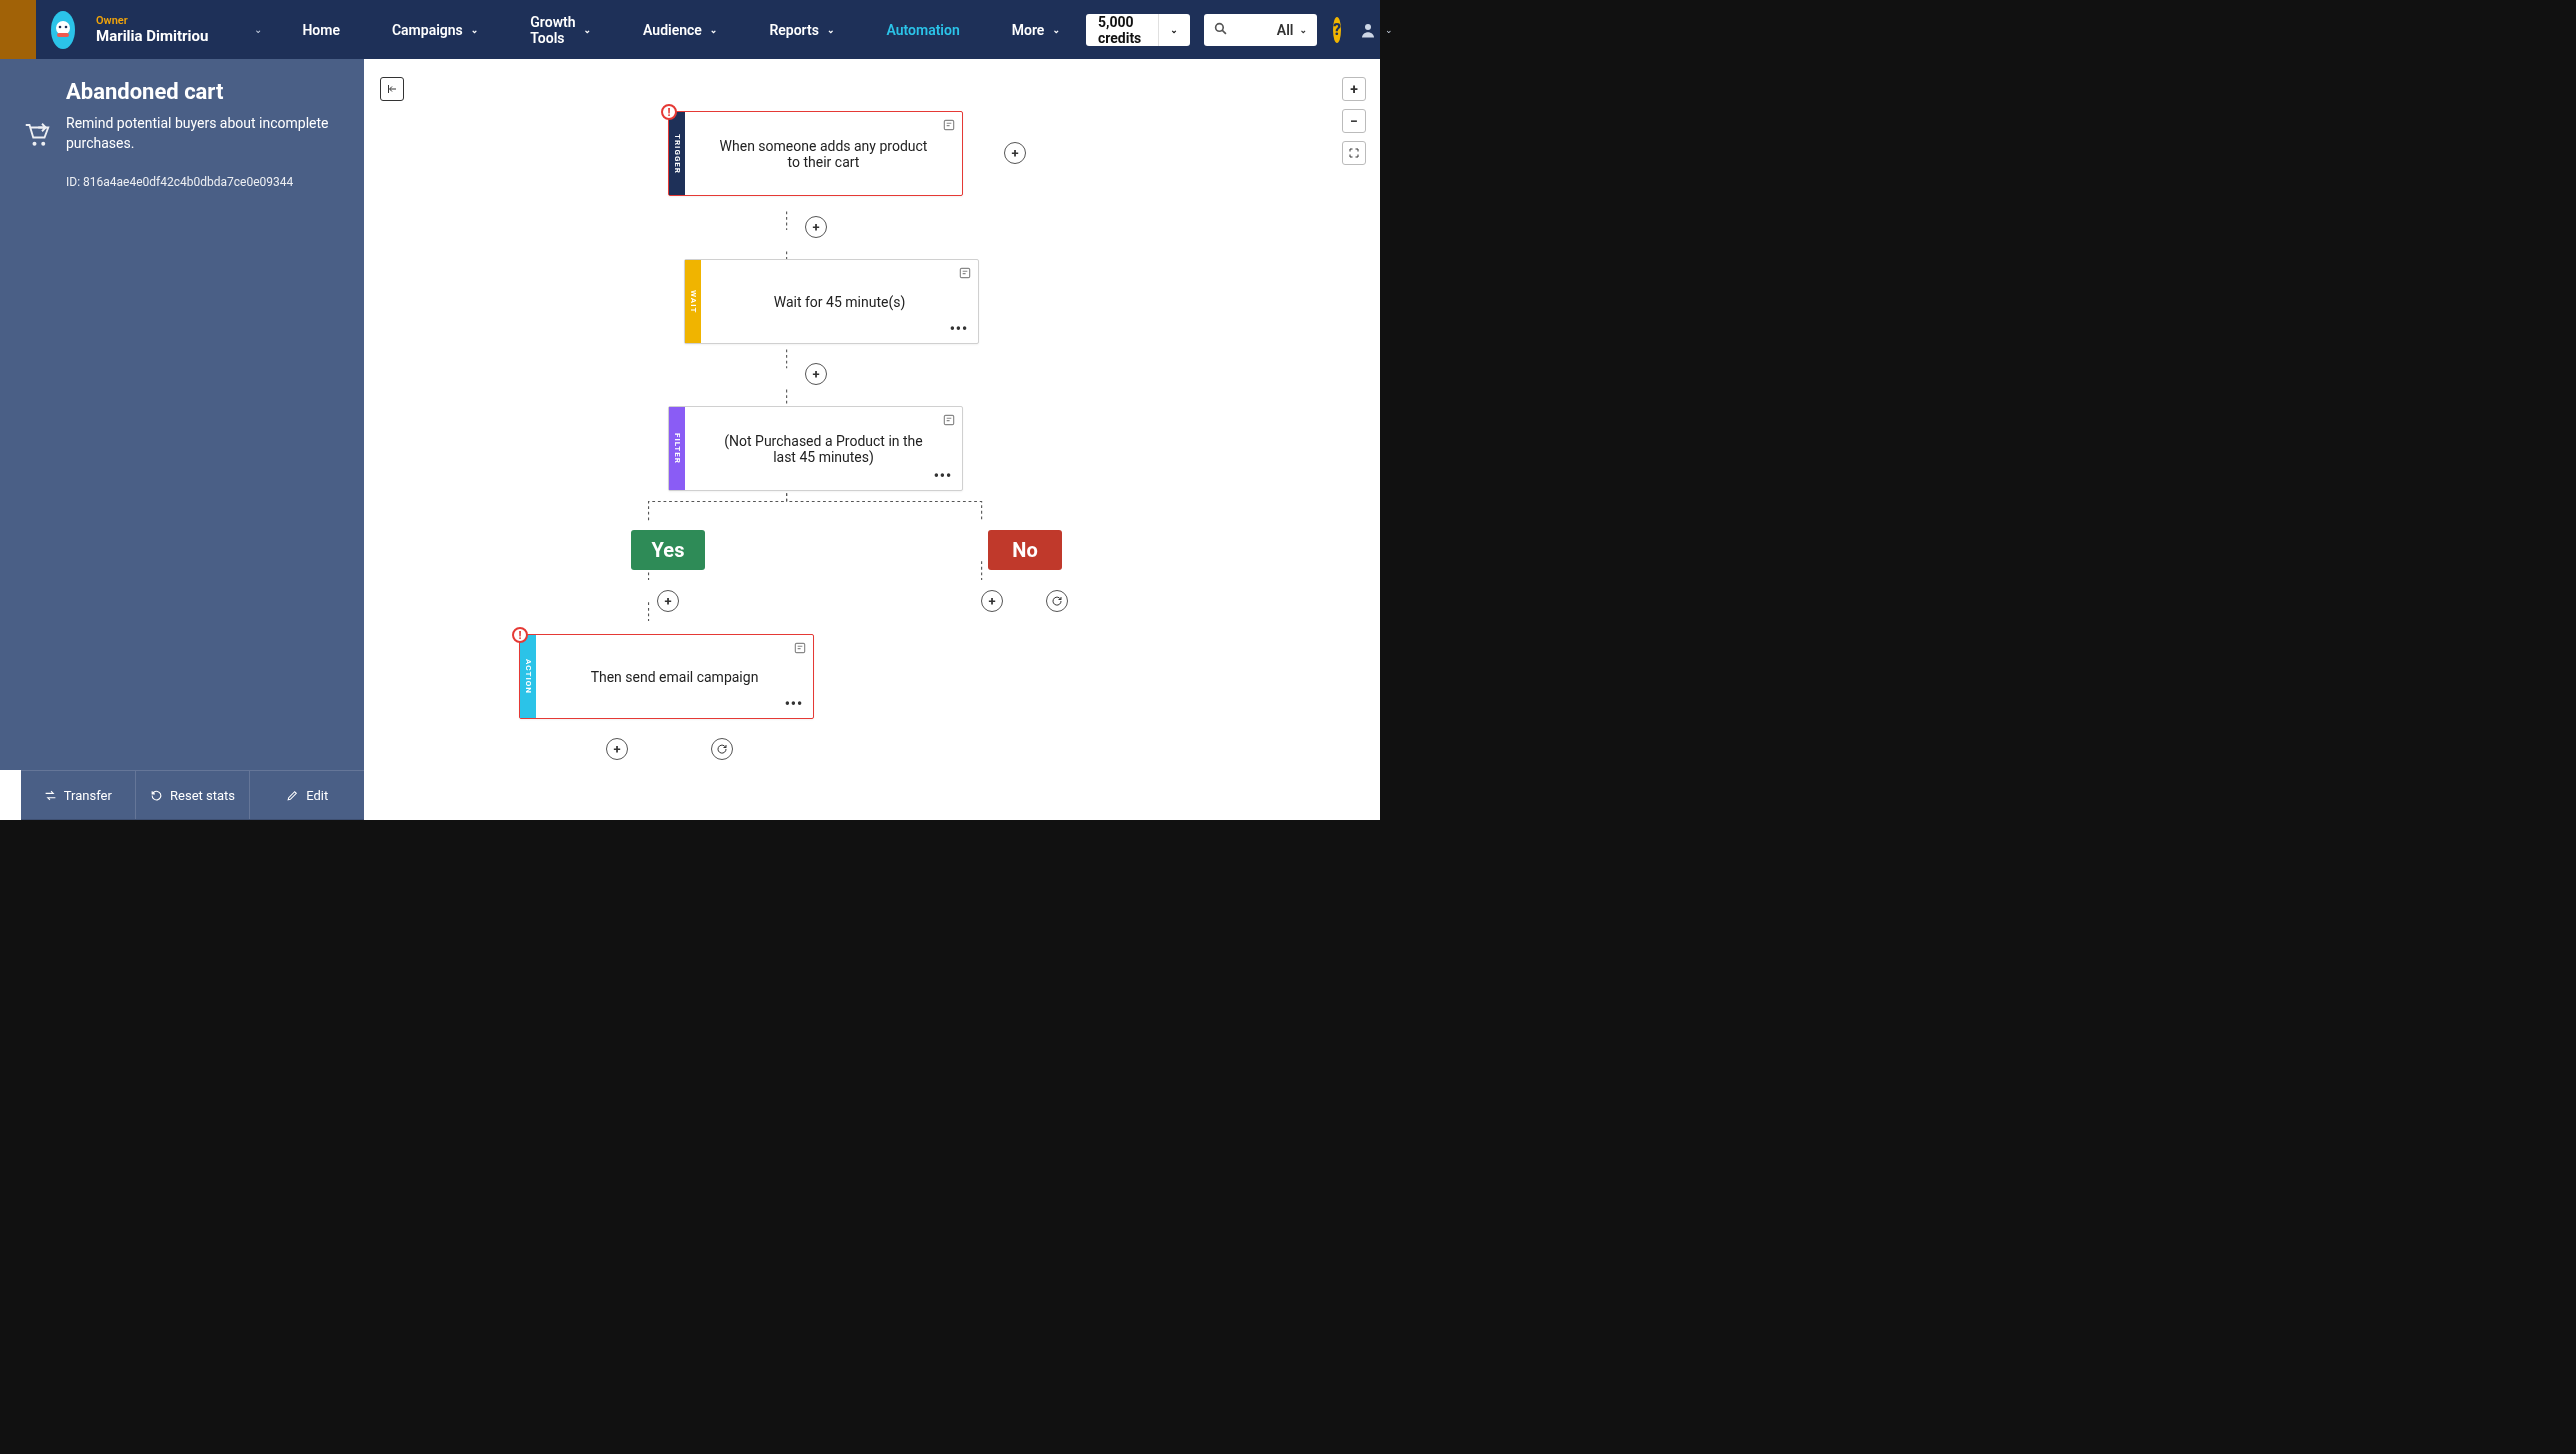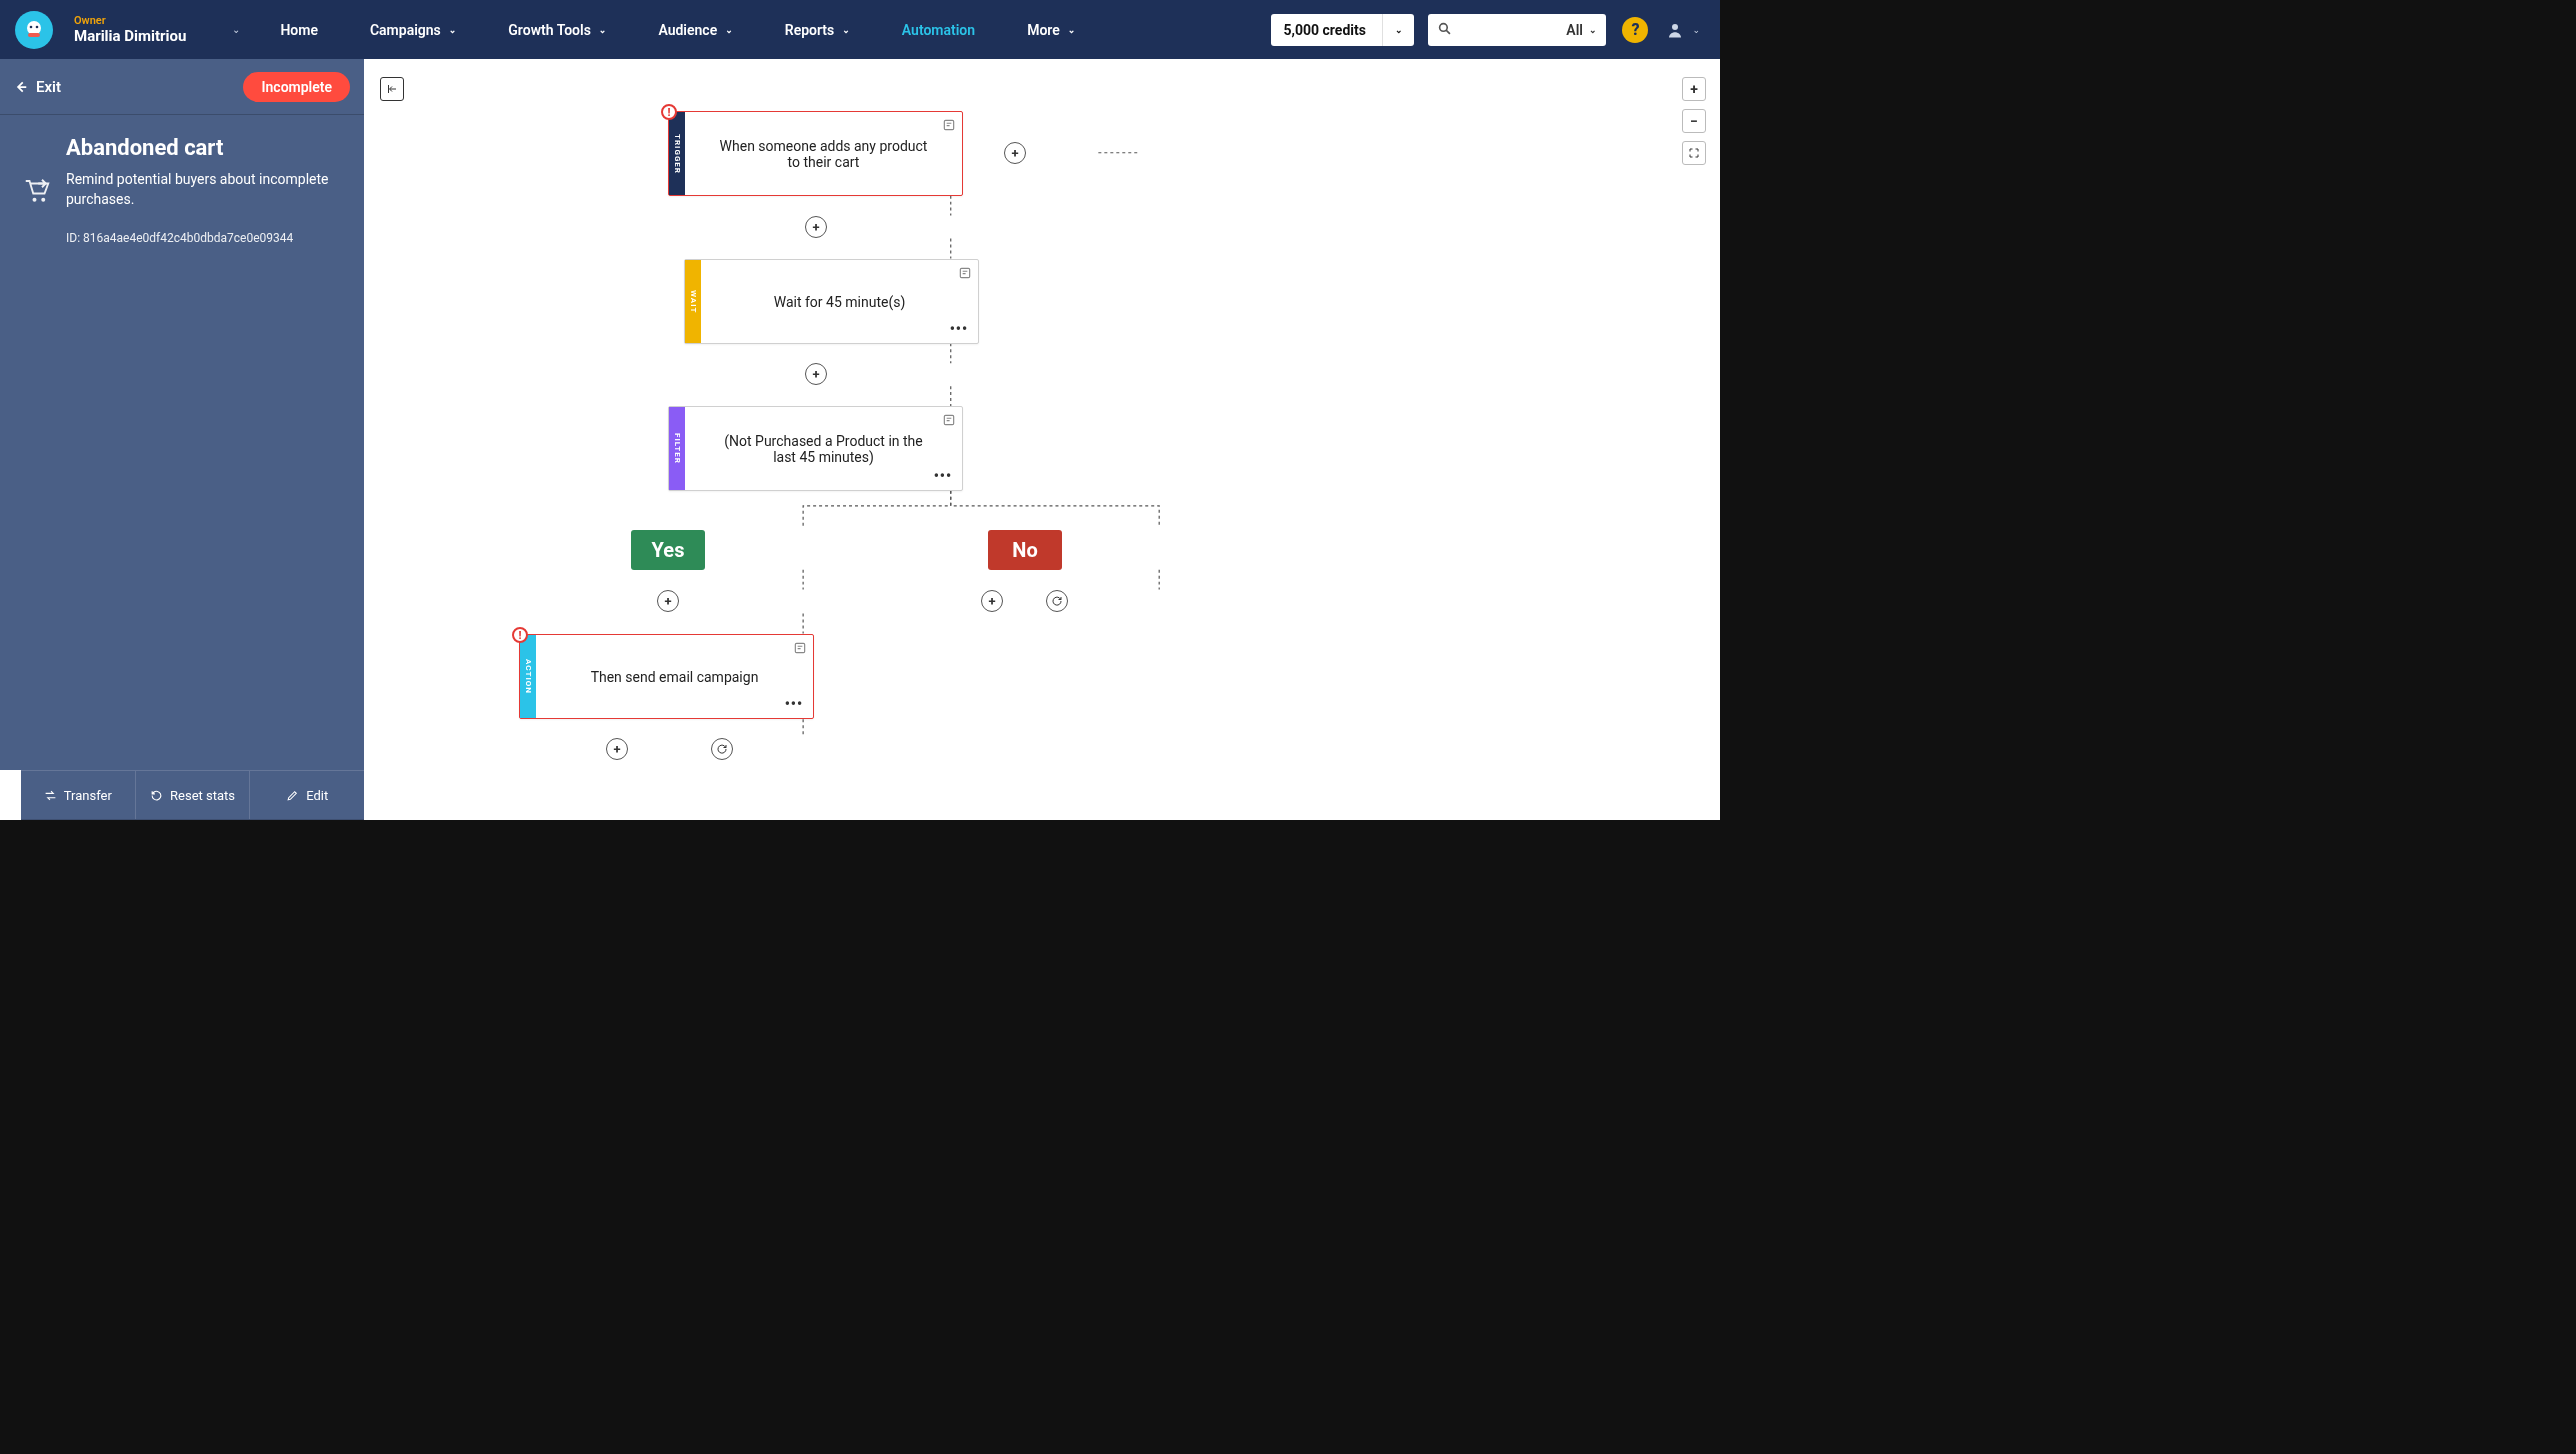--- a/index.html
+++ b/index.html
@@ -1,17 +1,17 @@
 <!DOCTYPE html>
 <html><head>
 <meta charset="utf-8">
 <style>
 * { margin: 0; padding: 0; box-sizing: border-box; font-family: -apple-system, BlinkMacSystemFont, "Segoe UI", Roboto, Helvetica, Arial, sans-serif; }
 body { background: #111; overflow: hidden; }
-.app { width: 1720px; height: 820px; position: relative; background: #86efac; }
+.app { width: 1380px; height: 820px; position: relative; background: #a16207; padding-left: 36px; }
 
 
 .topnav { height: 59px; background: #1e3058; display: flex; align-items: center; color: #fff; }
 .avatar-logo { width: 38px; height: 38px; border-radius: 50%; background: #2bc3e8; margin: 0 15px; display:flex; align-items:center; justify-content:center; font-size:20px;}
 .owner-block { display:flex; flex-direction:column; padding: 0 6px; min-width: 150px;}
 .owner-label { font-size: 11px; color: #f0a30a; font-weight:600;}
 .owner-name { font-size: 15px; font-weight: 700; color:#fff;}
 .owner-caret { padding: 0 14px; font-size:10px; color:#cdd6e6;}
 .nav-items { display:flex; align-items:center; gap: 0; flex: 1;}
 .nav-item { padding: 0 26px; font-size: 14px; font-weight:600; height:59px; display:flex; align-items:center; gap:8px; cursor:pointer;}
@@ -137,29 +137,20 @@
     <div class="user-menu">
       <svg width="18" height="18" viewBox="0 0 24 24" fill="#cdd6e6">
           <circle cx="12" cy="8" r="4"></circle>
           <path d="M4 22c0-4 4-7 8-7s8 3 8 7"></path>
         </svg>
       <span class="nav-caret">⌄</span>
     </div>
   </div>
 
   <div class="left-panel">
-    <div class="lp-header">
-      <div class="exit-btn">
-        <svg width="14" height="14" viewBox="0 0 24 24" fill="none" stroke="#fff" stroke-width="3">
-            <path d="M15 4l-8 8 8 8M7 12h14"></path>
-          </svg>
-        <span>Exit</span>
-      </div>
-      <div class="status-pill">Incomplete</div>
-    </div>
     <div class="lp-body">
       <div class="lp-title-row">
         <div class="wf-icon">
           <svg width="30" height="30" viewBox="0 0 24 24" fill="#fff">
               <path d="M3 4h3l3 10h9l3-8H7" stroke="#fff" stroke-width="1.5" fill="none"></path>
               <circle cx="10" cy="19" r="1.6"></circle>
               <circle cx="17" cy="19" r="1.6"></circle>
               <path d="M16 3l3 3-3 3M13 6h6" stroke="#fff" stroke-width="1.5" fill="none"></path>
             </svg>
         </div>

